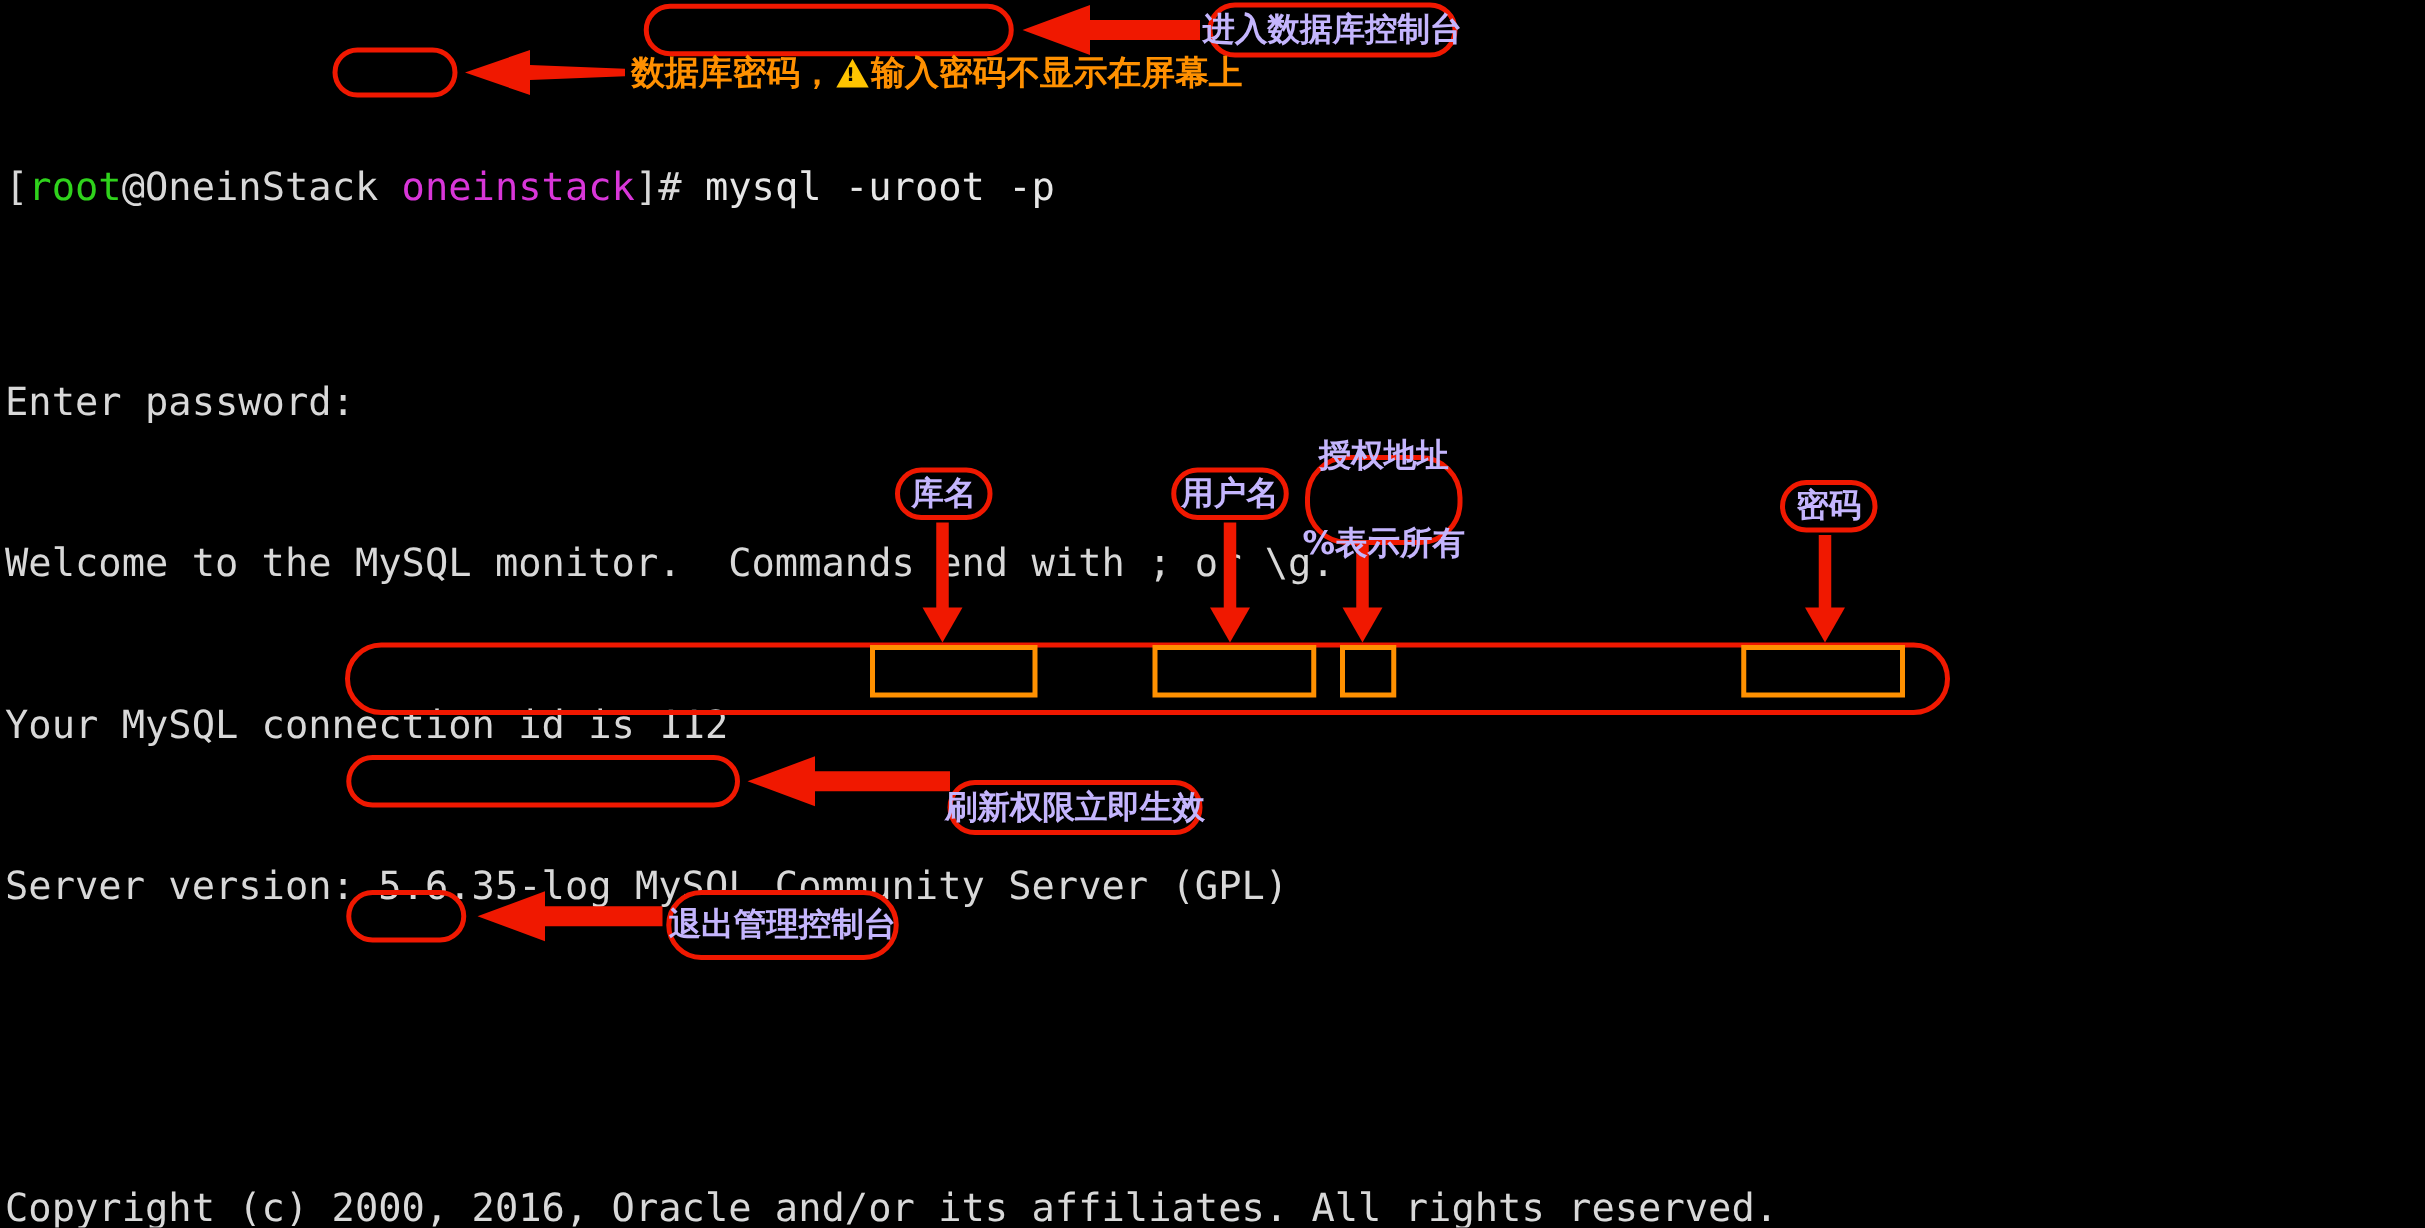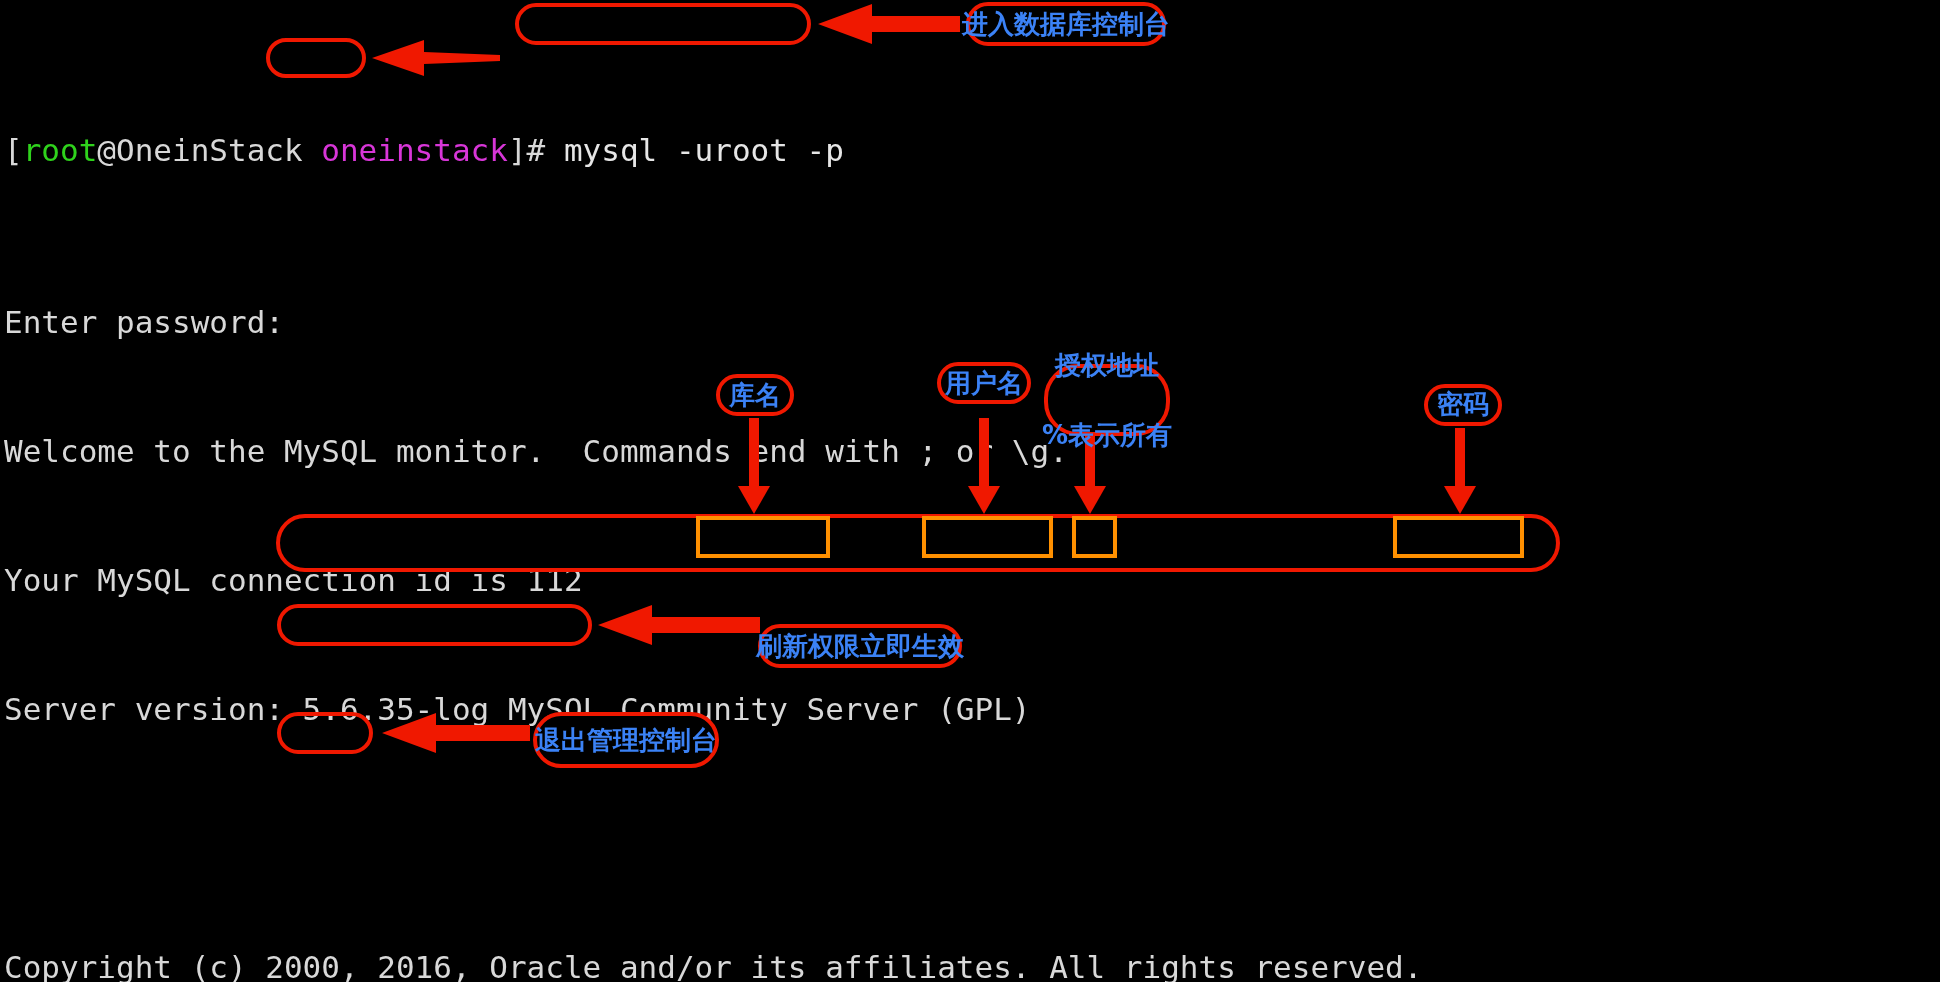--- a/index.html
+++ b/index.html
@@ -53,21 +53,21 @@
     top: 0;
     width: 1940px;
     height: 982px;
     pointer-events: none;
   }
 
   .bubble {
     position: absolute;
     border: 4px solid #f01800;
     border-radius: 999px;
-    color: #3b82f6;
+    color: #c4b5fd;
     font-family: "DejaVu Sans", sans-serif;
     font-weight: bold;
     font-size: 26px;
     line-height: 30px;
     text-align: center;
     background: #000000;
     display: flex;
     flex-direction: column;
     align-items: center;
     justify-content: center;
@@ -222,26 +222,27 @@
 
       <g>
         <polygon points="382,733 436,713 436,725 530,725 530,741 436,741 436,753" fill="#f01800"></polygon>
       </g>
     </svg>
 
     <div class="bubble" style="left:966px; top:2px; width:200px; height:44px;">
       <span>进入数据库控制台</span>
     </div>
 
+    <div class="caption" style="left:505px; top:44px;"><span>数据库密码，</span><span class="warn-wrap"><span class="warn-tri"></span><span class="warn-bang">!</span></span><span>输入密码不显示在屏幕上</span></div>
 
     <div class="bubble" style="left:716px; top:374px; width:78px; height:42px;">
       <span>库名</span>
     </div>
 
-    <div class="bubble" style="left:937px; top:362px; width:94px; height:42px;">
+    <div class="bubble" style="left:937px; top:374px; width:94px; height:42px;">
       <span>用户名</span>
     </div>
 
     <div class="bubble multi" style="left:1044px; top:364px; width:126px; height:72px;gap:40px;">
       <span>授权地址</span>
       <span>%表示所有</span>
     </div>
 
     <div class="bubble" style="left:1424px; top:384px; width:78px; height:42px;font-family:Liberation Serif, serif;">
       <span>密码</span>

